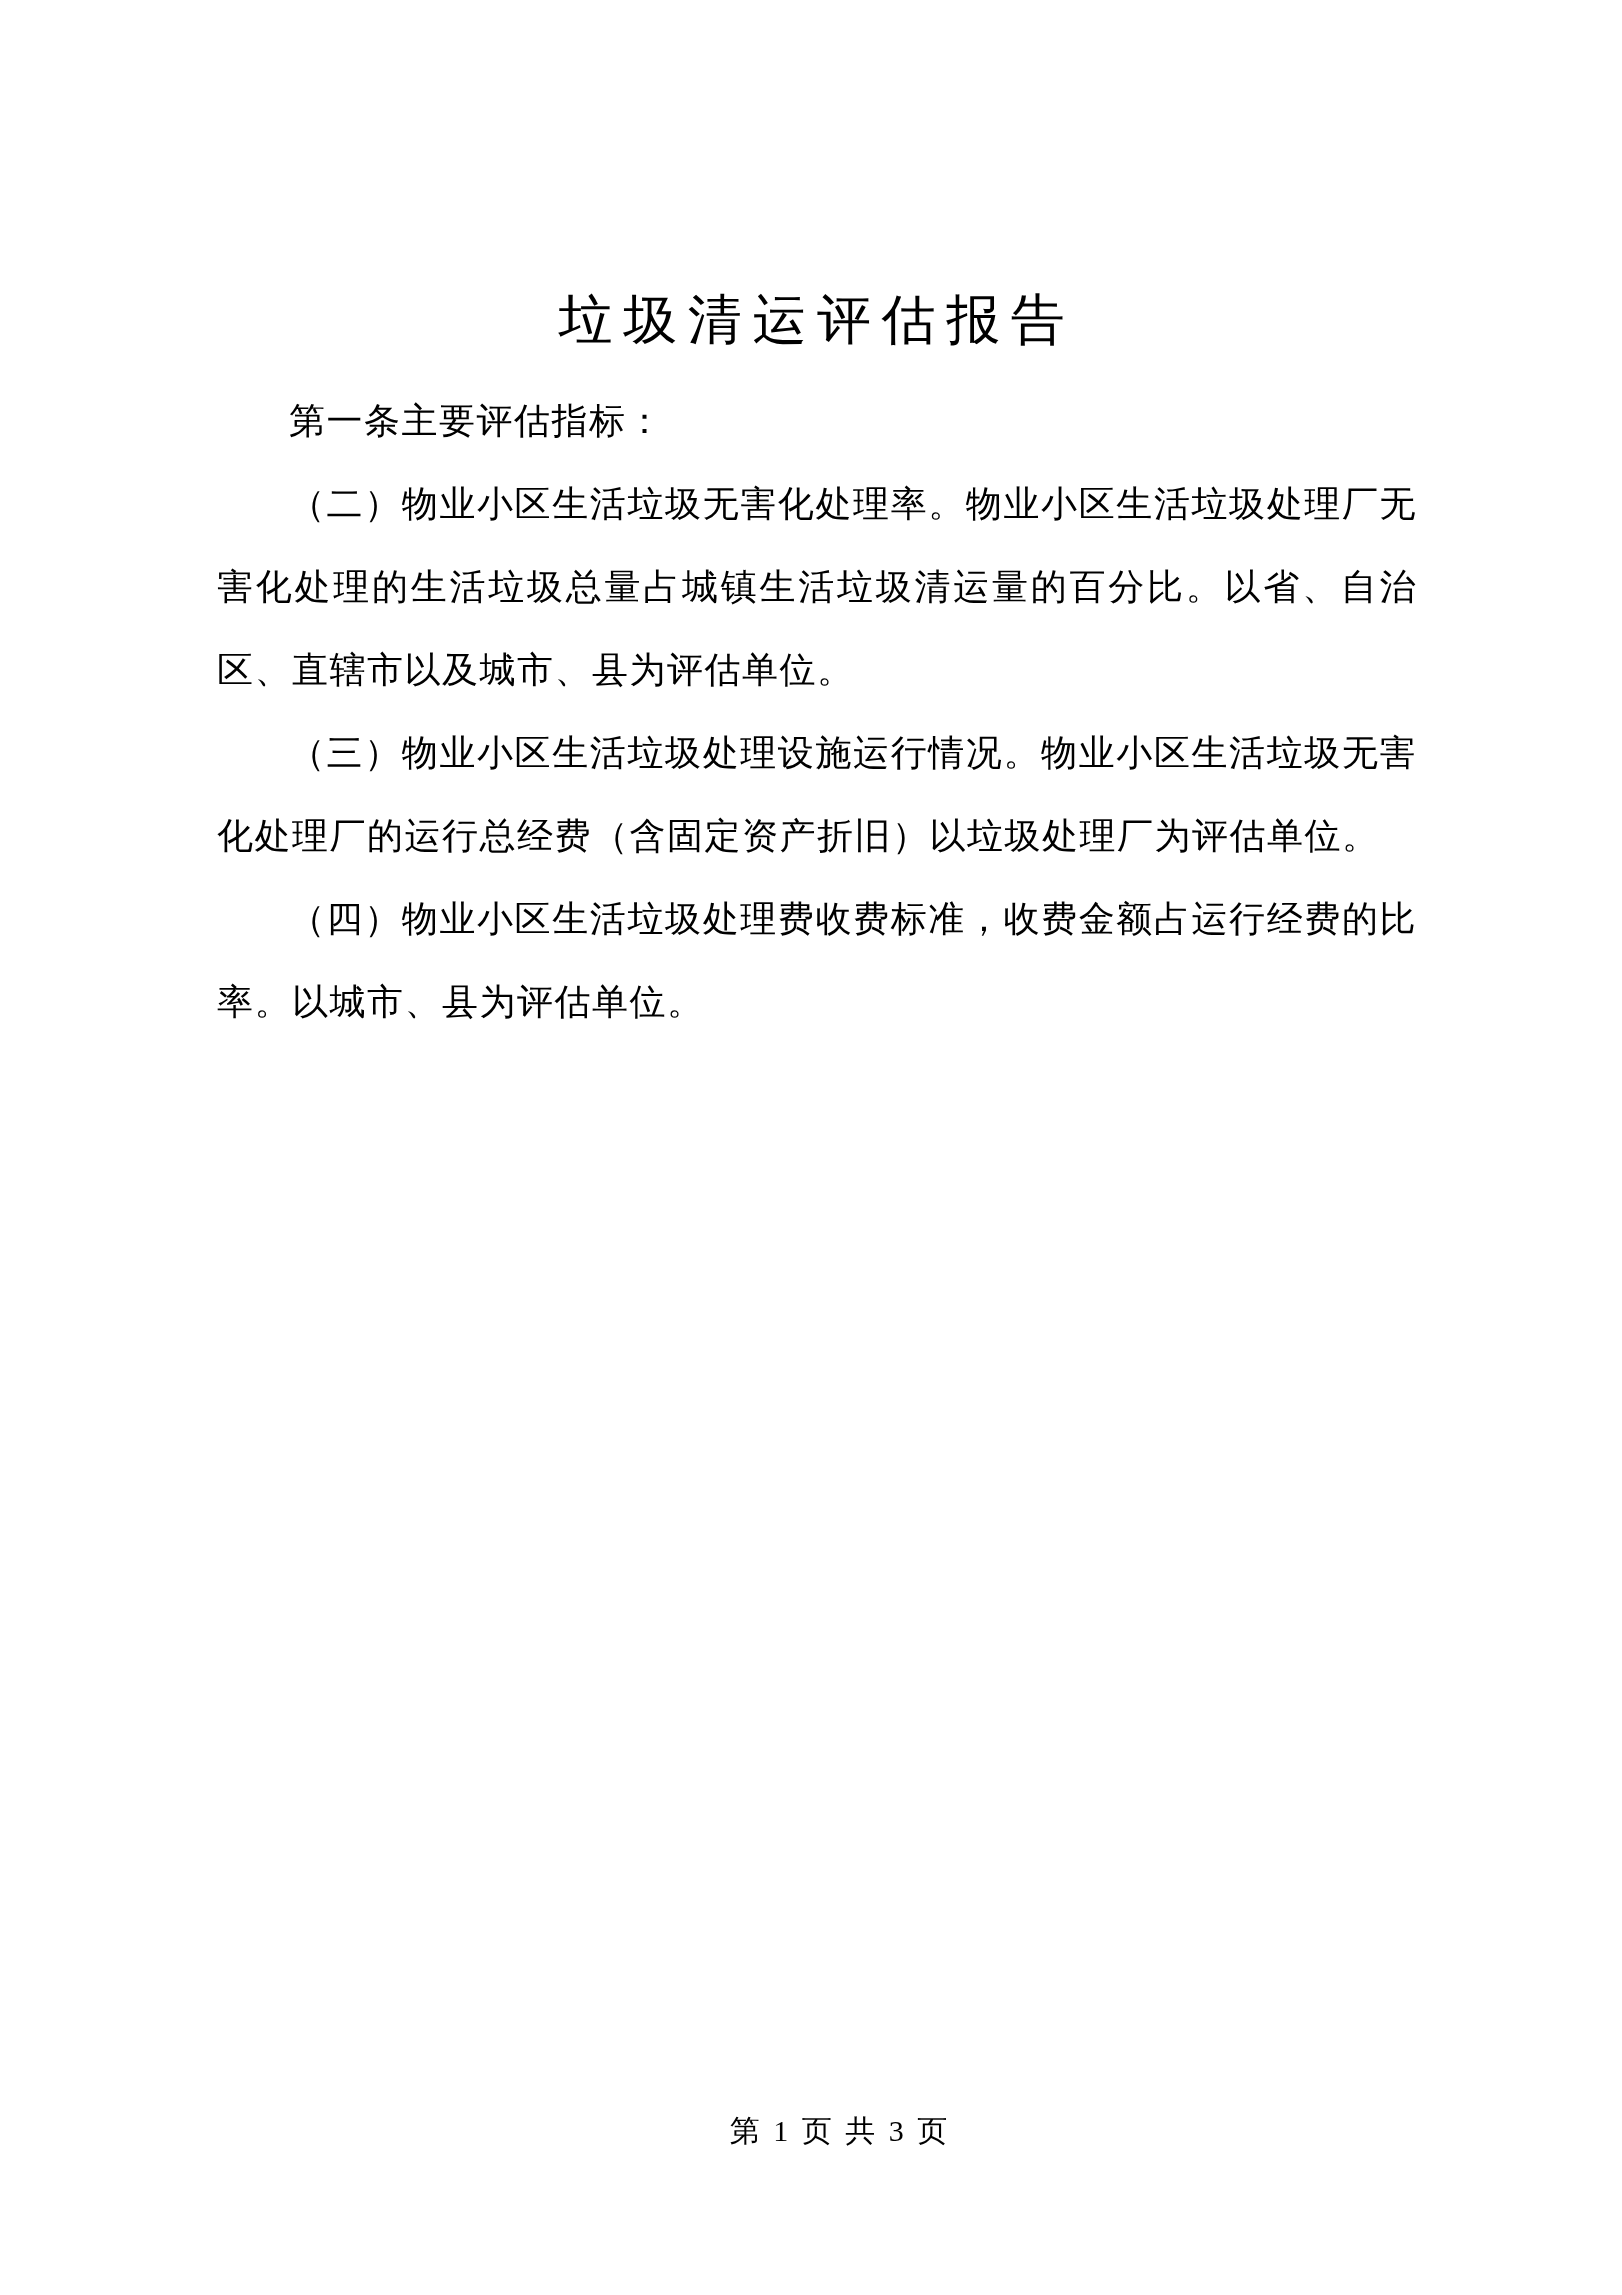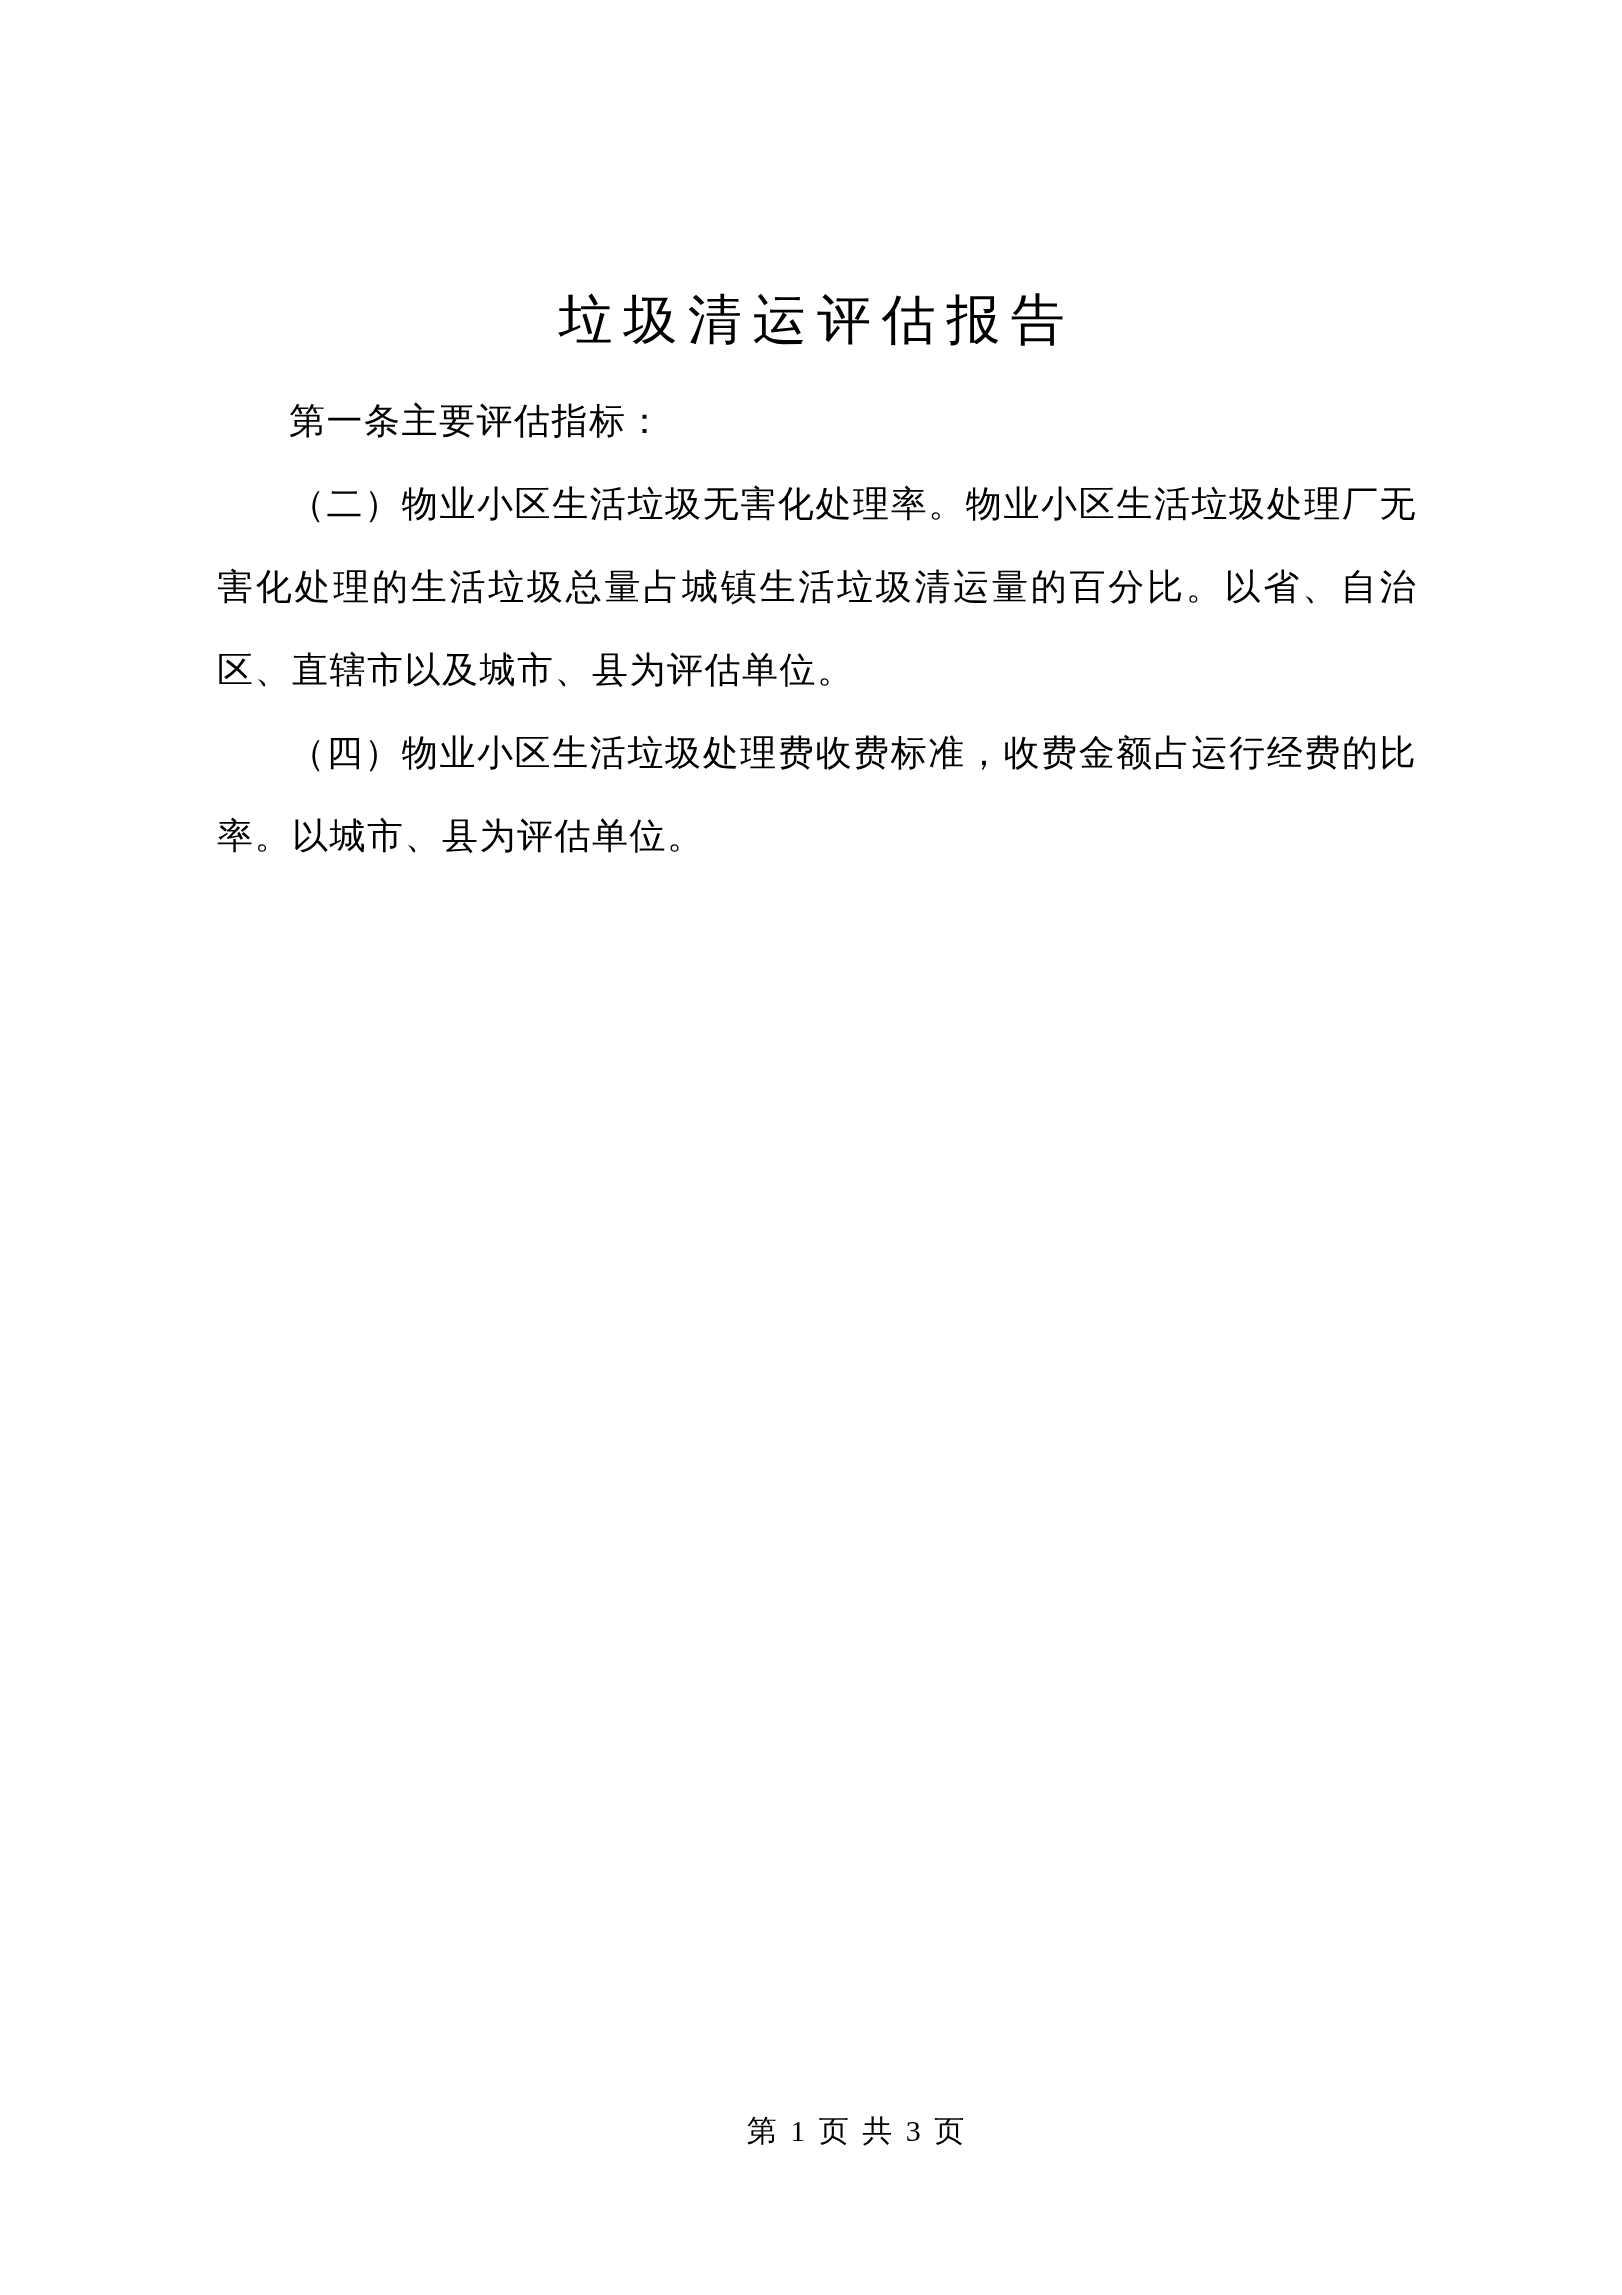--- a/index.html
+++ b/index.html
@@ -34,38 +34,39 @@
   .body-text p {
     margin: 0;
     font-size: 36px;
     line-height: 83px;
     letter-spacing: 1.5px;
     text-align: justify;
     text-indent: 2em;
   }
   .footer {
     position: absolute;
-    left: 257px;
+    left: 240px;
     top: 2108px;
     width: 1200px;
     text-align: center;
     font-size: 30px;
     line-height: 45px;
     letter-spacing: 3px;
   }
 </style>
 </head>
 <body>
 
 <div class="page">
   <div class="content">
     <h1 class="title">垃圾清运评估报告</h1>
     <div class="body-text">
       <p>第一条主要评估指标：</p>
       <p>（二）物业小区生活垃圾无害化处理率。物业小区生活垃圾处理厂无害化处理的生活垃圾总量占城镇生活垃圾清运量的百分比。以省、自治区、直辖市以及城市、县为评估单位。</p>
+      <p>（三）物业小区生活垃圾处理设施运行情况。物业小区生活垃圾无害化处理厂的运行总经费（含固定资产折旧）以垃圾处理厂为评估单位。</p>
       <p>（四）物业小区生活垃圾处理费收费标准，收费金额占运行经费的比率。以城市、县为评估单位。</p>
     </div>
   </div>
   <div class="footer">
     <span>第 1 页 共 3 页</span>
   </div>
 </div>
 
 
 </body></html>

